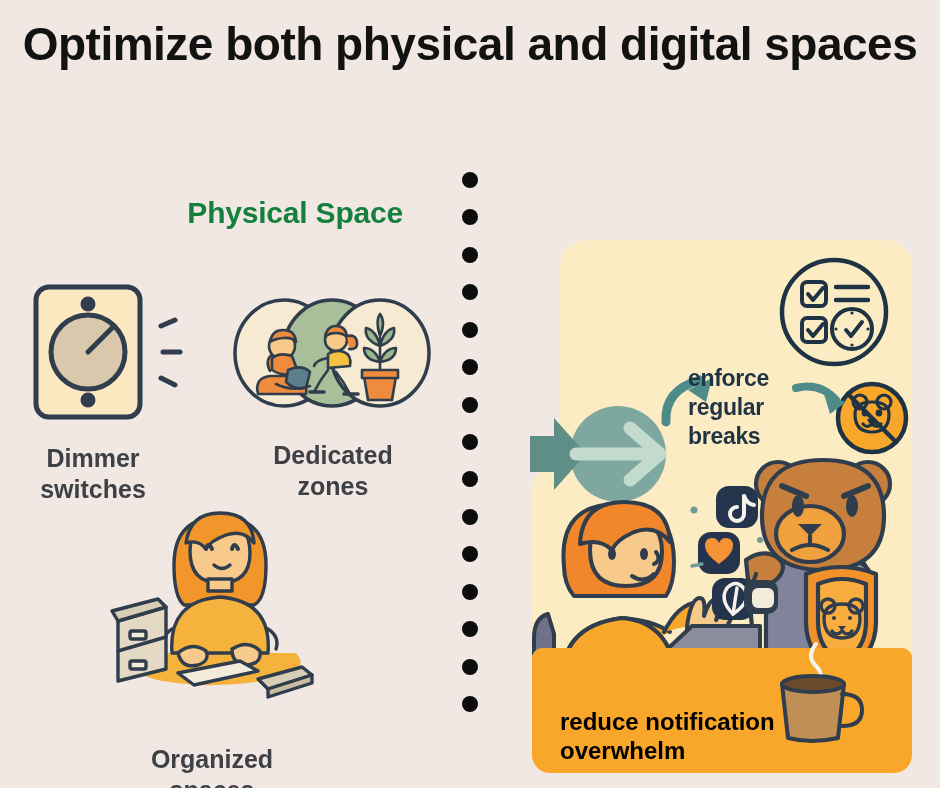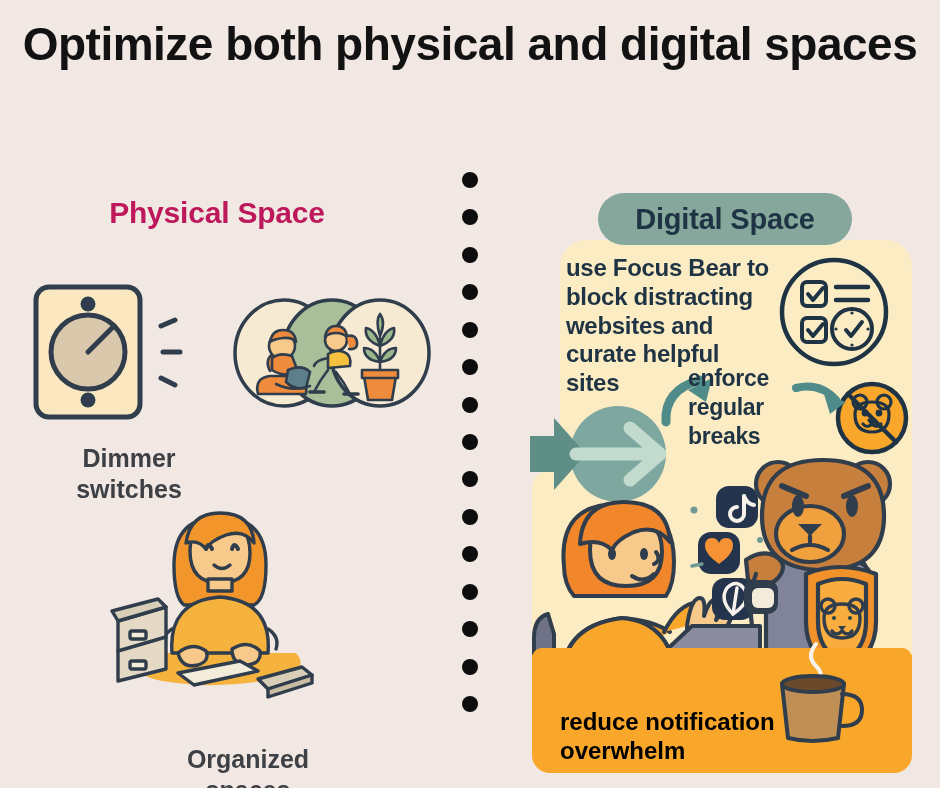--- a/index.html
+++ b/index.html
@@ -20,43 +20,43 @@
     font-size:46px;
     font-weight:700;
     line-height:1.32;
     letter-spacing:-0.5px;
     font-family:"Liberation Sans", sans-serif;
   }
   .title .l2{display:block;}
 
   
   .phys-head{
-    position:absolute;left:52px;top:196px;width:330px;
-    text-align:center;color:#be185d;
+    position:absolute;left:73px;top:196px;width:330px;
+    text-align:right;color:#15803d;
     font-size:30px;font-weight:700;letter-spacing:-0.2px;
   }
   .digital-pill{
     position:absolute;left:598px;top:193px;
     width:254px;height:52px;
     background:#85a79c;border-radius:26px;
     display:flex;align-items:center;justify-content:center;
     color:#1e3344;font-size:29px;font-weight:700;letter-spacing:-0.2px;
   }
 
   
   .divider{position:absolute;left:462px;top:172px;width:20px;height:540px;}
   .divider .dot{
     position:absolute;left:0;width:16px;height:16px;border-radius:50%;
     background:#0d0d0d;
   }
 
   
   .lbl{
     position:absolute;text-align:center;color:#3d4045;
-    font-size:25px;font-weight:700;line-height:1.25;padding-left:36px;
+    font-size:25px;font-weight:700;line-height:1.25;
   }
   .lbl-dimmer{left:0px;top:443px;width:186px;}
   .lbl-zones{left:236px;top:440px;width:194px;}
   .lbl-organized{left:92px;top:708px;width:240px;margin-top:36px;}
 
   
   .cream-panel{
     position:absolute;left:560px;top:240px;width:352px;height:470px;
     background:#fcecc4;
     border-radius:26px 26px 18px 18px;
@@ -213,31 +213,32 @@
         <rect x="18" y="128" width="16" height="8" rx="2" fill="#f3ecdb"></rect>
         <rect x="18" y="158" width="16" height="8" rx="2" fill="#f3ecdb"></rect>
       </g>
     </svg>
   </div>
 
   <div class="lbl lbl-dimmer">
     <span style="white-space:pre-line">Dimmer
 switches</span>
   </div>
+  <div class="lbl lbl-zones">
+    <span style="white-space:pre-line">Dedicated
+zones</span>
+  </div>
   <div class="lbl lbl-organized">
     <span style="white-space:pre-line">Organized
 spaces</span>
   </div>
 
   <div class="cream-panel"></div>
   <div class="cream-panel wide"></div>
 
-  <div class="digital-pill">
-    <span>Digital Space</span>
-  </div>
 
   <div class="abs" style="left:778px;top:258px;">
     <svg width="112" height="108" viewBox="0 0 112 108">
       <circle cx="56" cy="54" r="52" fill="none" stroke="#1e3344" stroke-width="4.5"></circle>
       <rect x="24" y="24" width="24" height="24" rx="5" fill="none" stroke="#1e3344" stroke-width="4"></rect>
       <path d="M30 36 l5 6 l10 -12" fill="none" stroke="#1e3344" stroke-width="4" stroke-linecap="round" stroke-linejoin="round"></path>
       <rect x="24" y="60" width="24" height="24" rx="5" fill="none" stroke="#1e3344" stroke-width="4"></rect>
       <path d="M30 72 l5 6 l10 -12" fill="none" stroke="#1e3344" stroke-width="4" stroke-linecap="round" stroke-linejoin="round"></path>
       <line x1="58" y1="29" x2="90" y2="29" stroke="#1e3344" stroke-width="4.5" stroke-linecap="round"></line>
       <line x1="58" y1="42" x2="90" y2="42" stroke="#1e3344" stroke-width="4.5" stroke-linecap="round"></line>
@@ -283,21 +284,20 @@
 
   <div class="abs" style="left:518px;top:404px;">
     <svg width="162" height="100" viewBox="0 0 162 100">
       <circle cx="100" cy="50" r="48" fill="#7da79f"></circle>
       <path d="M12 32 l0 36 l24 0 l0 18 l32 -36 l-32 -36 l0 18 z" fill="#5f8e86"></path>
       <path d="M58 50 l82 0" stroke="#c2dbce" stroke-width="13" stroke-linecap="round" fill="none"></path>
       <path d="M112 24 l30 26 l-30 26" stroke="#c2dbce" stroke-width="13" stroke-linecap="round" stroke-linejoin="round" fill="none"></path>
     </svg>
   </div>
 
-  <div class="dig-text txt-focusbear">use Focus Bear to block distracting websites and curate helpful sites</div>
 
   <div class="dig-text txt-breaks">enforce regular breaks</div>
 
   <div class="abs" style="left:548px;top:492px;">
     <svg width="230" height="200" viewBox="0 0 230 200">
       <g stroke="#2f3d4c" stroke-width="4" fill="none" stroke-linejoin="round" stroke-linecap="round">
 
         <path d="M0 122 q-14 4 -14 24 l0 46 l20 0 l0 -50z" fill="#6f7287"></path>
 
         <path d="M16 74 q-6 -62 54 -62 q56 0 56 58 q0 22 -8 34 l-92 0 q-10 -12 -10 -30z" fill="#f2862a"></path>

